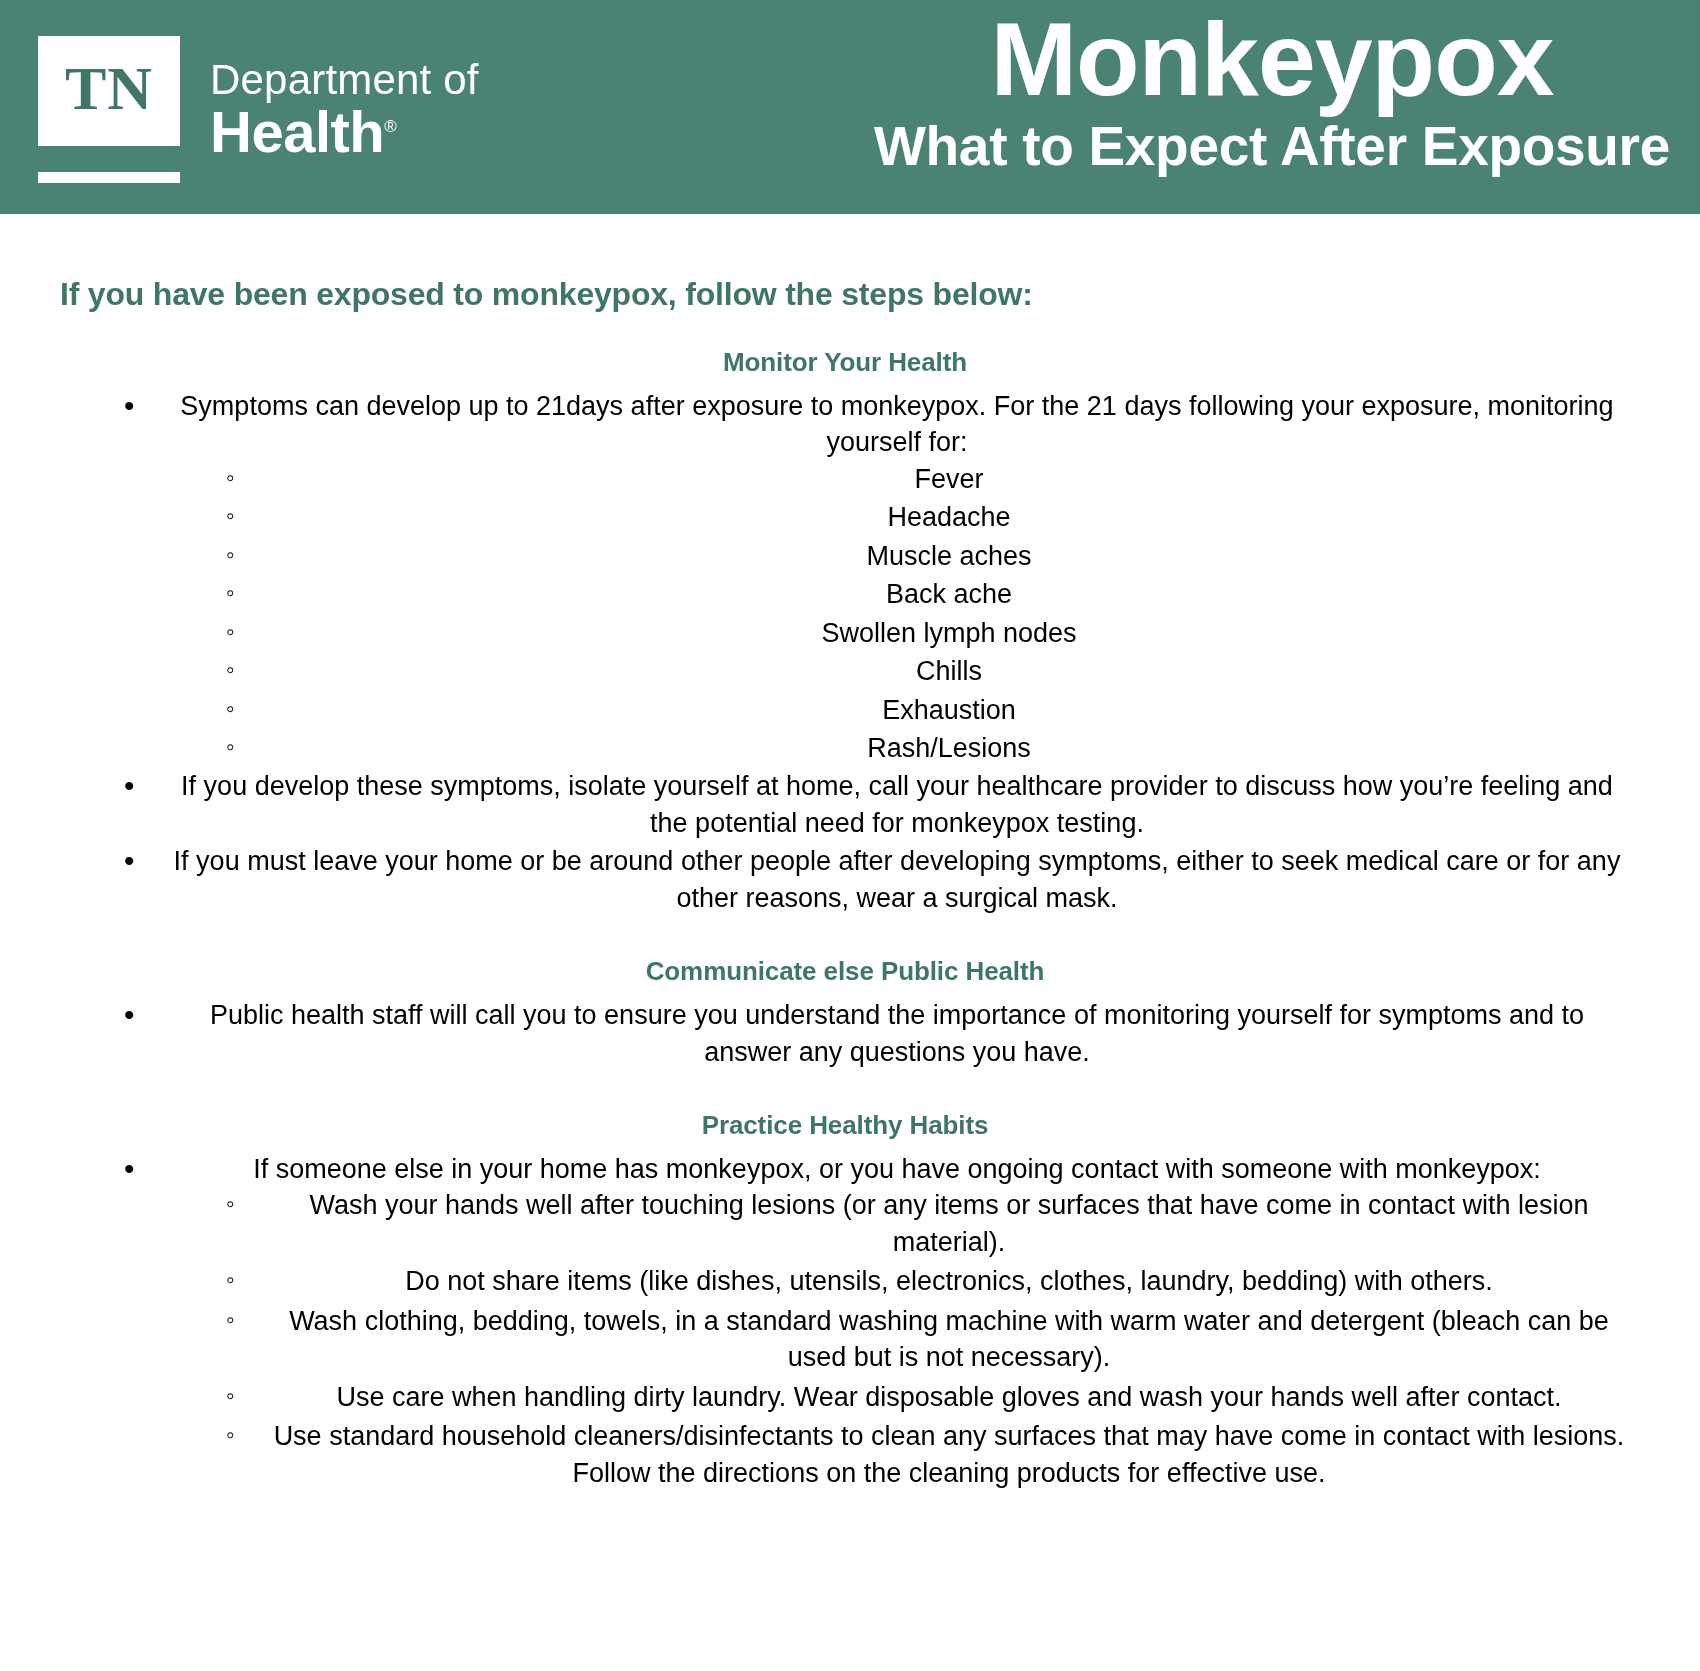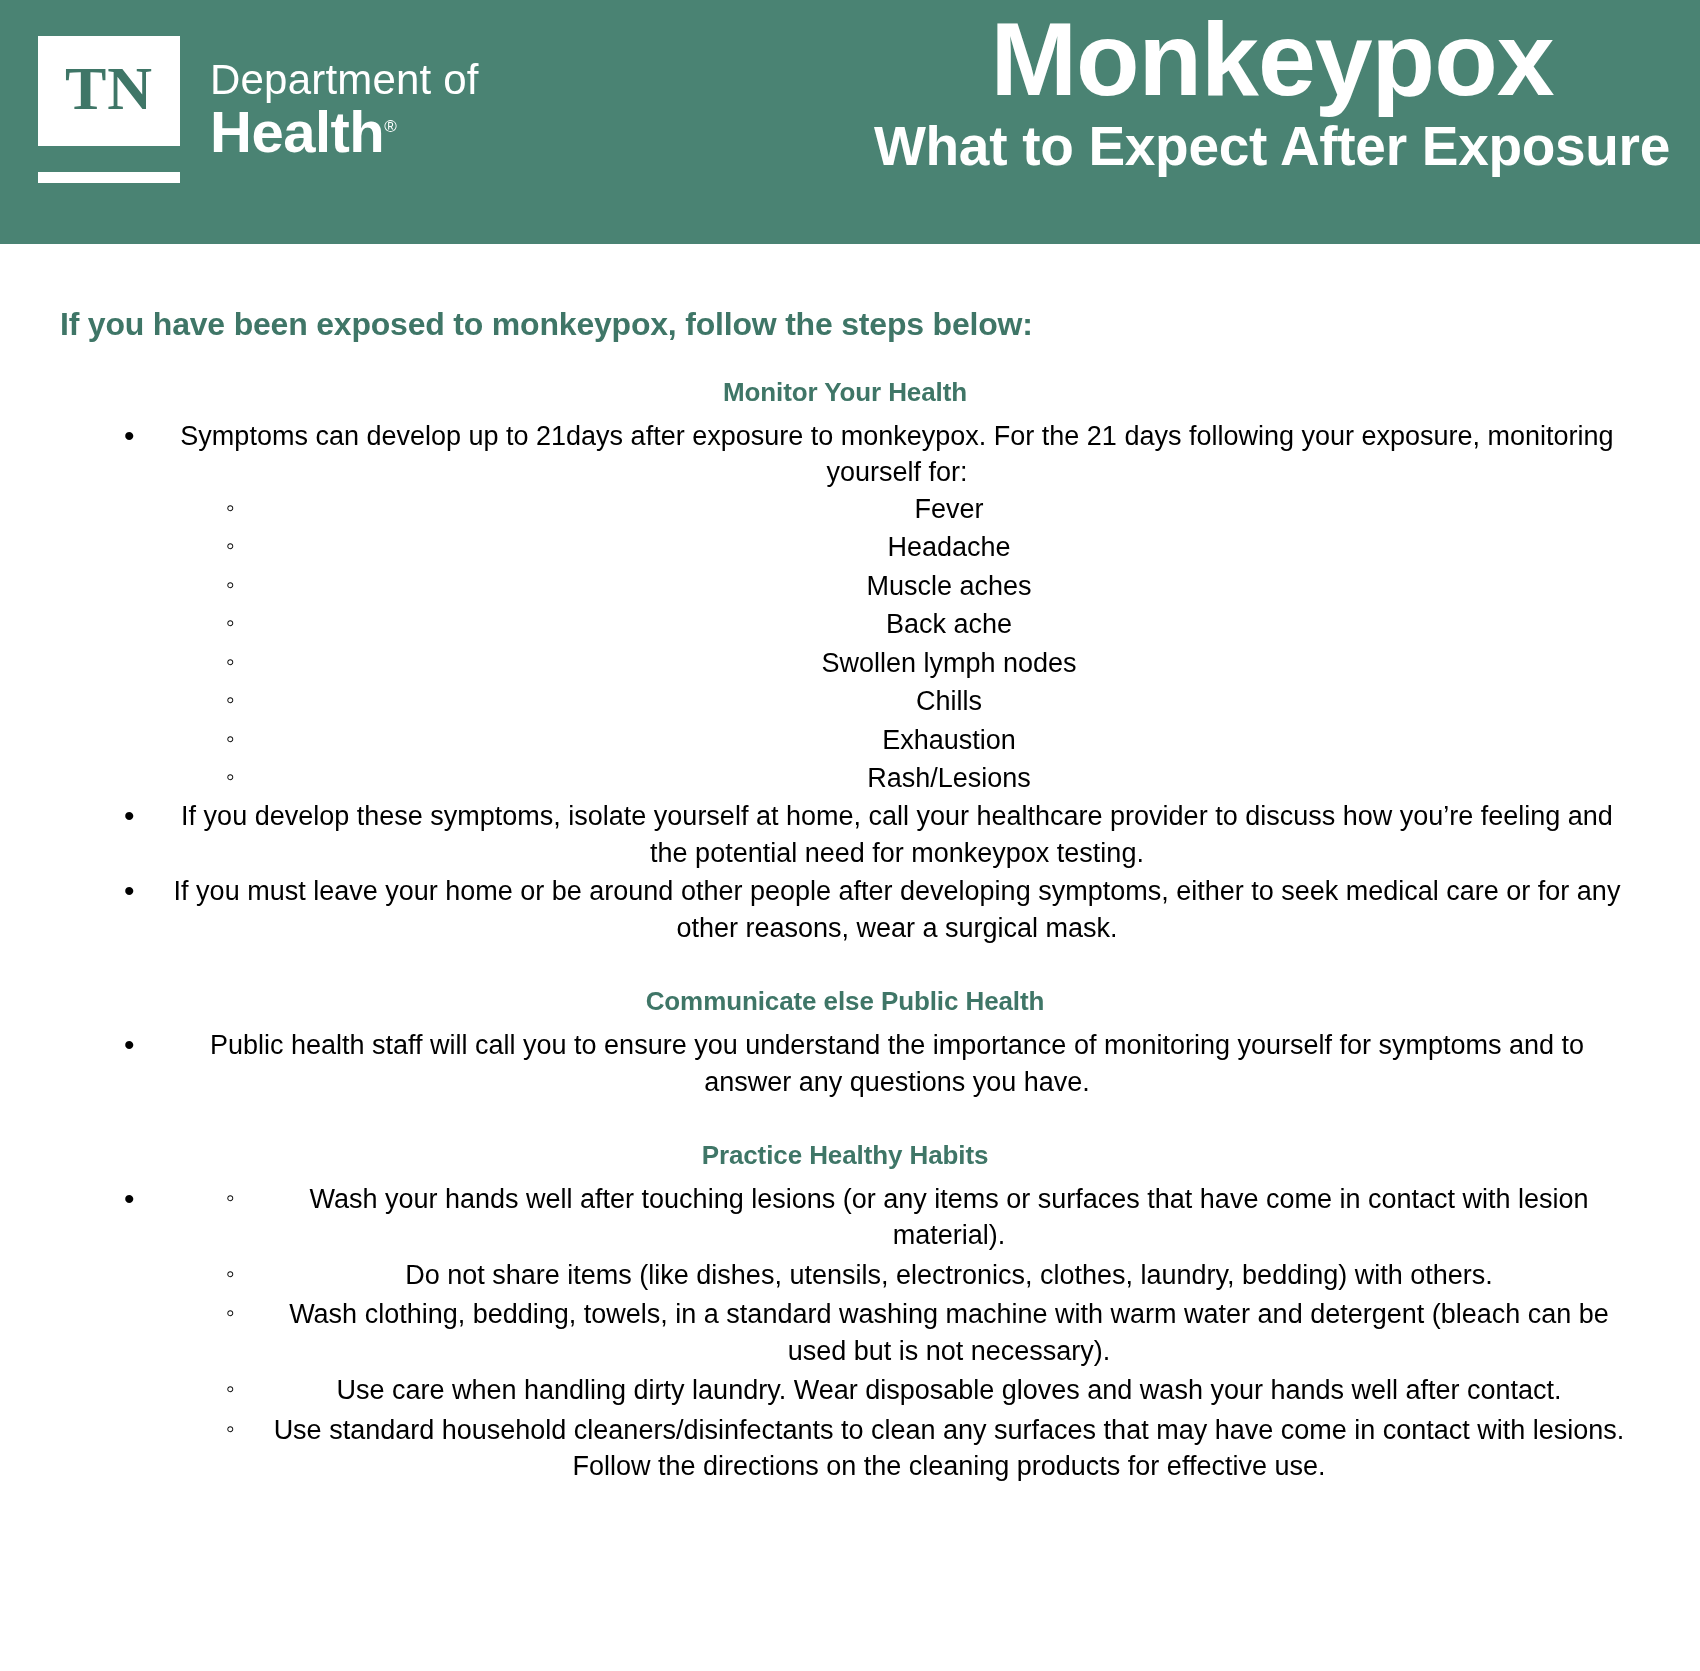--- a/index.html
+++ b/index.html
@@ -17,21 +17,21 @@
   .page {
     position: relative;
     width: 1700px;
     min-height: 1671px;
     box-sizing: border-box;
   }
 
   
   .header {
     background: #4a8373;
-    height: 244px;
+    height: 214px;
     box-sizing: border-box;
     display: flex;
     align-items: flex-start;
     justify-content: space-between;
     padding: 0;
     position: relative;
   }
   .logo-block {
     display: flex;
     align-items: flex-start;
@@ -228,20 +228,21 @@
       <div class="section-heading">Communicate else Public Health</div>
       <ul class="level1">
         <li><span class="li-text">Public health staff will call you to ensure you understand the importance of monitoring yourself for symptoms and to answer any questions you have.</span></li>
       </ul>
     </div>
 
     <div class="section">
       <div class="section-heading">Practice Healthy Habits</div>
       <ul class="level1">
         <li>
+          <span class="li-text">If someone else in your home has monkeypox, or you have ongoing contact with someone with monkeypox:</span>
           <ul class="level2 spaced">
             <li><span class="li-text">Wash your hands well after touching lesions (or any items or surfaces that have come in contact with lesion material).</span></li>
             <li><span class="li-text">Do not share items (like dishes, utensils, electronics, clothes, laundry, bedding) with others.</span></li>
             <li><span class="li-text">Wash clothing, bedding, towels, in a standard washing machine with warm water and detergent (bleach can be used but is not necessary).</span></li>
             <li><span class="li-text">Use care when handling dirty laundry. Wear disposable gloves and wash your hands well after contact.</span></li>
             <li><span class="li-text">Use standard household cleaners/disinfectants to clean any surfaces that may have come in contact with lesions. Follow the directions on the cleaning products for effective use.</span></li>
           </ul>
         </li>
       </ul>
     </div>

